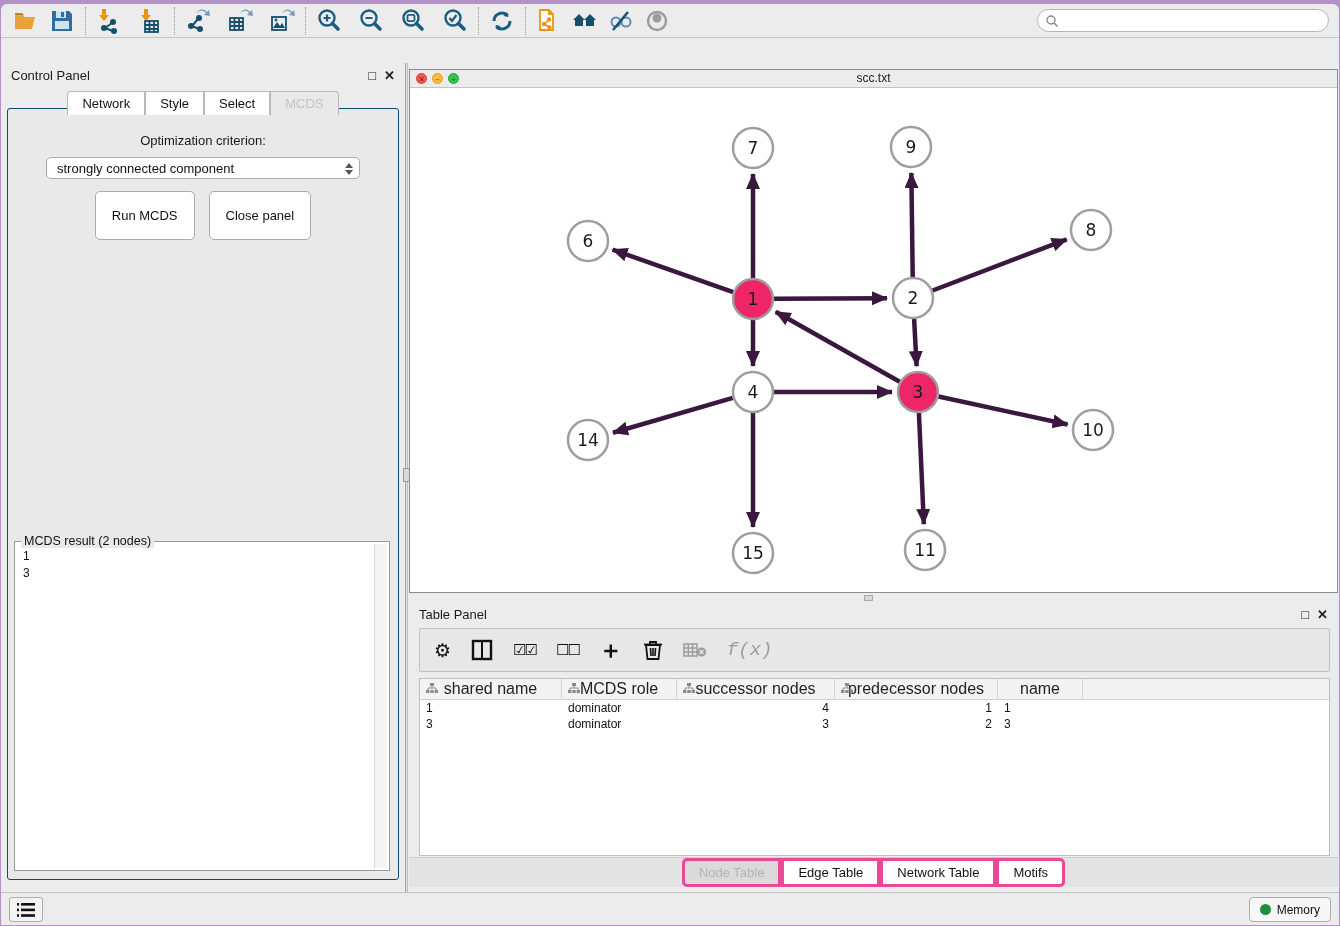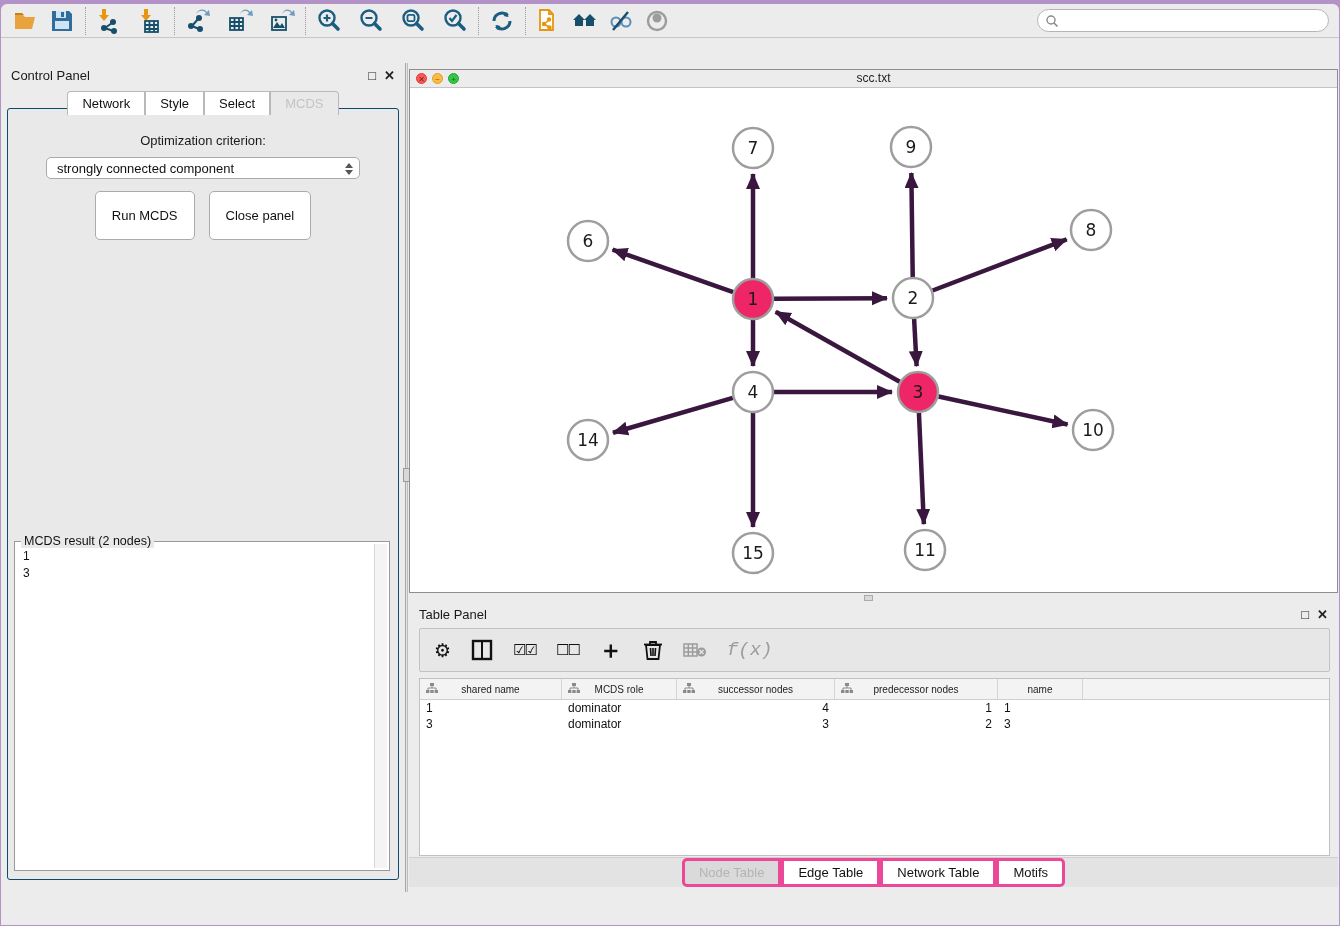--- a/index.html
+++ b/index.html
@@ -67,21 +67,21 @@
   
   .tpanel { position:absolute; left:1px; right:1px; top:539px; bottom:0; background:#ececec; }
   .tp-toolbar { position:absolute; left:10px; right:8px; top:26px; height:44px; background:#e7e7e7; border:1px solid #c2c2c2; border-radius:2px; display:flex; align-items:center; padding-left:14px; gap:20px; }
   .tp-ic { display:flex; align-items:center; justify-content:center; cursor:pointer; color:#111; }
   .tp-ic.disabled { color:#9c9c9c; cursor:default; }
   .tp-gear { font-size:19px; }
   .tp-check { font-size:15px; letter-spacing:-2px; }
   .tp-plus { font-size:24px; font-weight:bold; }
   .tp-fx { font-family:Liberation Mono, monospace; font-style:italic; font-size:19px; }
   .tbl { position:absolute; left:10px; right:8px; top:76px; bottom:36px; background:#fff; border:1px solid #c0c0c0; overflow:hidden; }
-  .tbl-header { display:flex; height:21px; background:#f3f3f3; border-bottom:1px solid #cfcfcf; font-size:10px; color:#222; }
+  .tbl-header { display:flex; height:21px; background:#f3f3f3; border-bottom:1px solid #cfcfcf; font-size:16px; color:#222; }
   .th { position:relative; display:flex; align-items:center; justify-content:center; border-right:1px solid #d4d4d4; }
   .th svg { position:absolute; left:6px; width:12px; height:12px; }
   .th:nth-child(1){width:142px;} .th:nth-child(2){width:115px;} .th:nth-child(3){width:158px;} .th:nth-child(4){width:163px;} .th:nth-child(5){width:85px; border-right:1px solid #d4d4d4;}
   .tbl-row { display:flex; height:16px; font-size:12px; color:#111; }
   .td { padding:0 6px; line-height:16px; overflow:hidden; white-space:nowrap; }
   .td:nth-child(1){width:142px;} .td:nth-child(2){width:115px;} .td:nth-child(3){width:158px; text-align:right;} .td:nth-child(4){width:163px; text-align:right;} .td:nth-child(5){width:85px;}
   .tp-tabs-bar { position:absolute; left:0; right:0; bottom:5px; height:30px; background:#e3e3e3; border-top:1px solid #cfcfcf; display:flex; justify-content:center; align-items:center; }
   .tp-tab { font-size:13px; padding:4px 14px; background:#fff; border:3px solid #ec4899; color:#111; cursor:pointer; }
   .tp-tab:first-child{ border-radius:5px 0 0 5px; }
   .tp-tab:last-child{ border-radius:0 5px 5px 0; }
@@ -502,14 +502,32 @@
         <div class="tp-tabs-bar">
           <span class="tp-tab active">Node Table</span>
           <span class="tp-tab">Edge Table</span>
           <span class="tp-tab">Network Table</span>
           <span class="tp-tab">Motifs</span>
         </div>
       </div>
     </div>
   </div>
 
+  <div class="statusbar">
+    <div class="sb-left">
+      <svg width="18" height="14" viewBox="0 0 18 14">
+          <g fill="#111">
+            <rect x="0" y="0" width="2" height="2.6"></rect>
+            <rect x="4" y="0" width="14" height="2.6"></rect>
+            <rect x="0" y="5.6" width="2" height="2.6"></rect>
+            <rect x="4" y="5.6" width="14" height="2.6"></rect>
+            <rect x="0" y="11.2" width="2" height="2.6"></rect>
+            <rect x="4" y="11.2" width="14" height="2.6"></rect>
+          </g>
+        </svg>
+    </div>
+    <div class="sb-mem">
+      <span class="mem-dot"></span>
+      <span>Memory</span>
+    </div>
+  </div>
 
 </div>
 
 </body></html>

